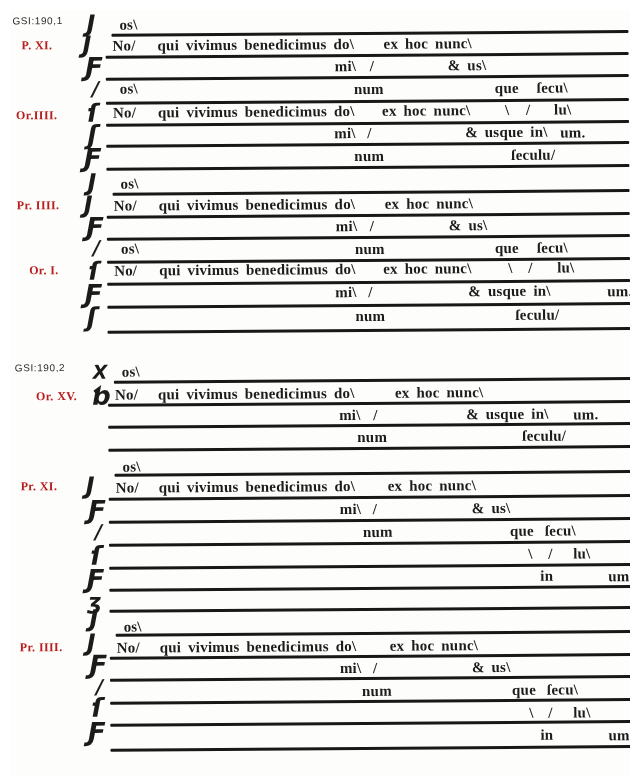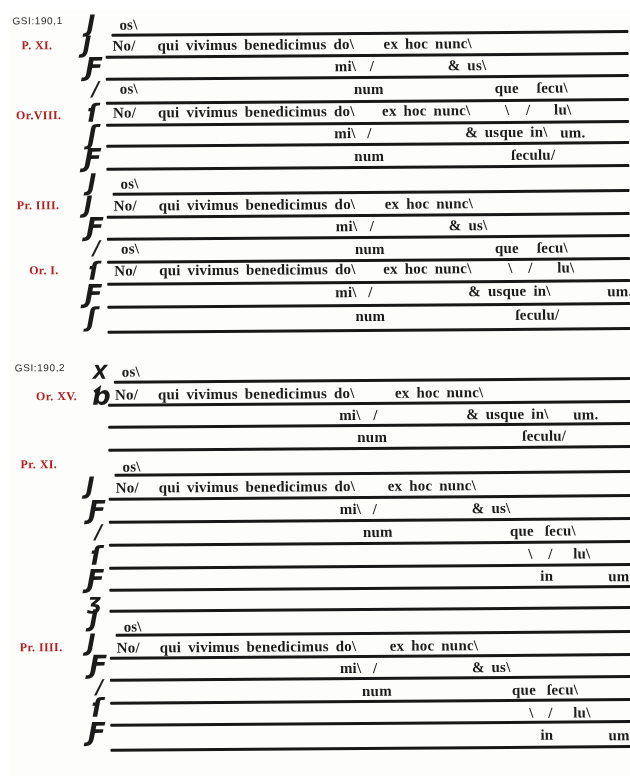--- a/index.html
+++ b/index.html
@@ -42,21 +42,21 @@
   }
 </style>
 </head>
 <body>
 
 <div class="page">
   <div class="sheet">
     <div class="section">
         <span class="gsi" style="left: 5px; top: 3px;">GSI:190,1</span>
         <span class="label" style="left: 14px; top: 27px;">P. XI.</span>
-        <span class="label" style="left: 8px; top: 97px;">Or.VIII.</span>
+        <span class="label" style="left: 8px; top: 97px;">Or.IIII.</span>
         <span class="label" style="left: 8px; top: 187px;">Pr. IIII.</span>
         <span class="label" style="left: 20px; top: 252px;">Or. I.</span>
         <span class="siglum" style="left: 79px; top: 2px; font-size: 24px;">J</span>
         <span class="siglum" style="left: 75px; top: 23px; font-size: 24px;">J</span>
         <span class="siglum" style="left: 77px; top: 44px; font-size: 26px;">Ƒ</span>
         <span class="siglum" style="left: 84px; top: 68px; font-size: 20px;">/</span>
         <span class="siglum" style="left: 79px; top: 91px; font-size: 25px;">ſ</span>
         <span class="siglum" style="left: 79px; top: 112px; font-size: 26px;">ʃ</span>
         <span class="siglum" style="left: 75px; top: 135px; font-size: 26px;">Ƒ</span>
         <span class="siglum" style="left: 79px; top: 161px; font-size: 24px;">J</span>
@@ -123,21 +123,21 @@
         <span class="chant" style="left: 326px; top: 275px;">mi\</span>
         <span class="chant" style="left: 359px; top: 275px;">/</span>
         <span class="chant" style="left: 459px; top: 275px;">&amp; usque in\</span>
         <span class="chant" style="left: 598px; top: 276px;">um.</span>
         <span class="chant" style="left: 346px; top: 299px;">num</span>
         <span class="chant" style="left: 506px; top: 299px;">ſeculu/</span>
       </div>
     <div class="section">
         <span class="gsi" style="left: 5px; top: 350px;">GSI:190,2</span>
         <span class="label" style="left: 26px; top: 378px;">Or. XV.</span>
-        <span class="label" style="left: 10px; top: 446px;">Pr. XI.</span>
+        <span class="label" style="left: 10px; top: 468px;">Pr. XI.</span>
         <span class="label" style="left: 8px; top: 629px;">Pr. IIII.</span>
         <span class="siglum" style="left: 83px; top: 352px; font-size: 19px;">X</span>
         <span class="siglum" style="left: 82px; top: 373px; font-size: 26px;">ƅ</span>
         <span class="siglum" style="left: 75px; top: 464px; font-size: 24px;">J</span>
         <span class="siglum" style="left: 77px; top: 487px; font-size: 26px;">Ƒ</span>
         <span class="siglum" style="left: 84px; top: 511px; font-size: 20px;">/</span>
         <span class="siglum" style="left: 79px; top: 533px; font-size: 26px;">ſ</span>
         <span class="siglum" style="left: 75px; top: 556px; font-size: 26px;">Ƒ</span>
         <span class="siglum" style="left: 76px; top: 580px; font-size: 22px;">ʒ</span>
         <span class="siglum" style="left: 78px; top: 597px; font-size: 24px;">J</span>

